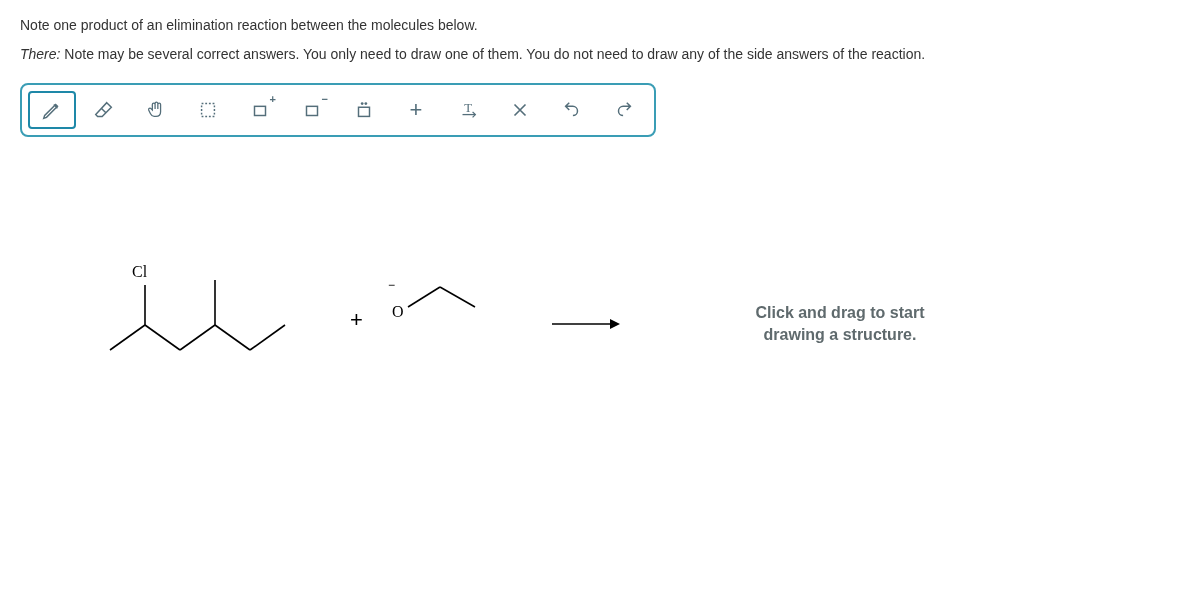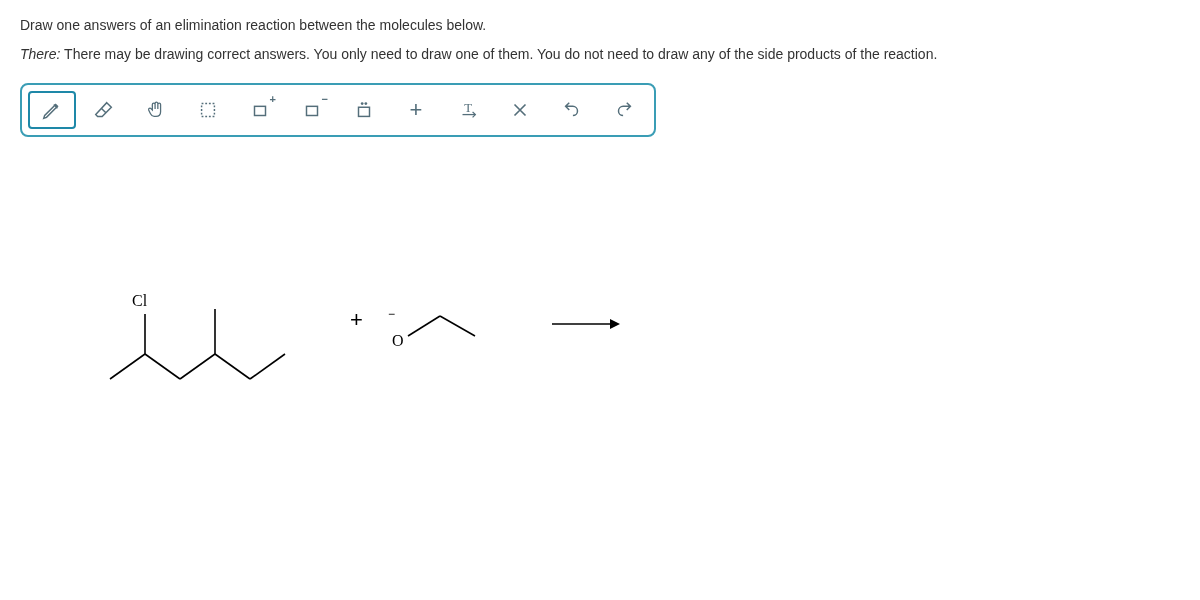--- a/index.html
+++ b/index.html
@@ -8,35 +8,35 @@
     .note { margin-bottom: 18px; line-height: 1.5; }
     .note-label { font-style: italic; }
     .not-italic { }
     .toolbar-wrap { border: 2px solid #3a9db5; border-radius: 8px; padding: 6px; display: inline-block; margin-bottom: 30px; }
     .toolbar { display: flex; align-items: center; gap: 4px; }
     .tool-btn { width: 48px; height: 38px; display: flex; align-items: center; justify-content: center; border-radius: 4px; cursor: pointer; color: #546e7a; position: relative; }
     .tool-btn.active { border: 2px solid #1e88a8; background: #fff; }
     .tool-btn svg { width: 22px; height: 22px; }
     .tool-btn .charge-symbol { position: absolute; top: 2px; right: 8px; font-size: 11px; font-weight: bold; }
     .canvas-area { position: relative; height: 280px; margin-left: 40px; }
-    .reactants { position: absolute; left: 30px; top: 117px; }
+    .reactants { position: absolute; left: 30px; top: 88px; }
     .molecule-svg { display: block; }
     .plus-operator { position: absolute; left: 290px; top: 140px; font-size: 22px; color: #000; }
     .arrow { position: absolute; left: 490px; top: 148px; }
     .arrow svg { display: block; }
     .hint { position: absolute; left: 650px; top: 135px; font-size: 16px; font-weight: bold; color: #5f6a6d; text-align: center; line-height: 1.4; width: 260px; }
   </style>
 </head>
 <body>
 
 
 
-<div class="question">Draw one answers of an elimination reaction between the molecules below.</div>
+<div class="question">Note one product of an elimination reaction between the molecules below.</div>
 <div class="note">
-  <span class="note-label">There:</span><span> There may be drawing correct answers. You only need to draw one of them. You do </span><span class="not-italic">not</span><span> need to draw any of the side products of the reaction.</span>
+  <span class="note-label">There:</span><span> Note may be several correct answers. You only need to draw one of them. You do </span><span class="not-italic">not</span><span> need to draw any of the side answers of the reaction.</span>
 </div>
 
 <div class="toolbar-wrap">
   <div class="toolbar">
     <div class="tool-btn active">
       <svg viewBox="0 0 24 24">
           <path fill="none" stroke="#546e7a" stroke-width="1.6" d="M3 21l3-1 12-12-2-2L4 18l-1 3zM14 6l4 4"></path>
         </svg>
     </div>
     <div class="tool-btn">
@@ -128,17 +128,19 @@
   <div class="plus-operator">+</div>
 
   <div class="arrow">
     <svg width="70" height="18" viewBox="0 0 70 18">
       <line x1="2" y1="9" x2="60" y2="9" stroke="#000" stroke-width="1.6"></line>
       <polygon points="60,4 70,9 60,14" fill="#000"></polygon>
     </svg>
   </div>
 
   <div class="hint">
+    <div>Click and drag to start</div>
+    <div>drawing a structure.</div>
   </div>
 </div>
 
 
 
 
 </body></html>

